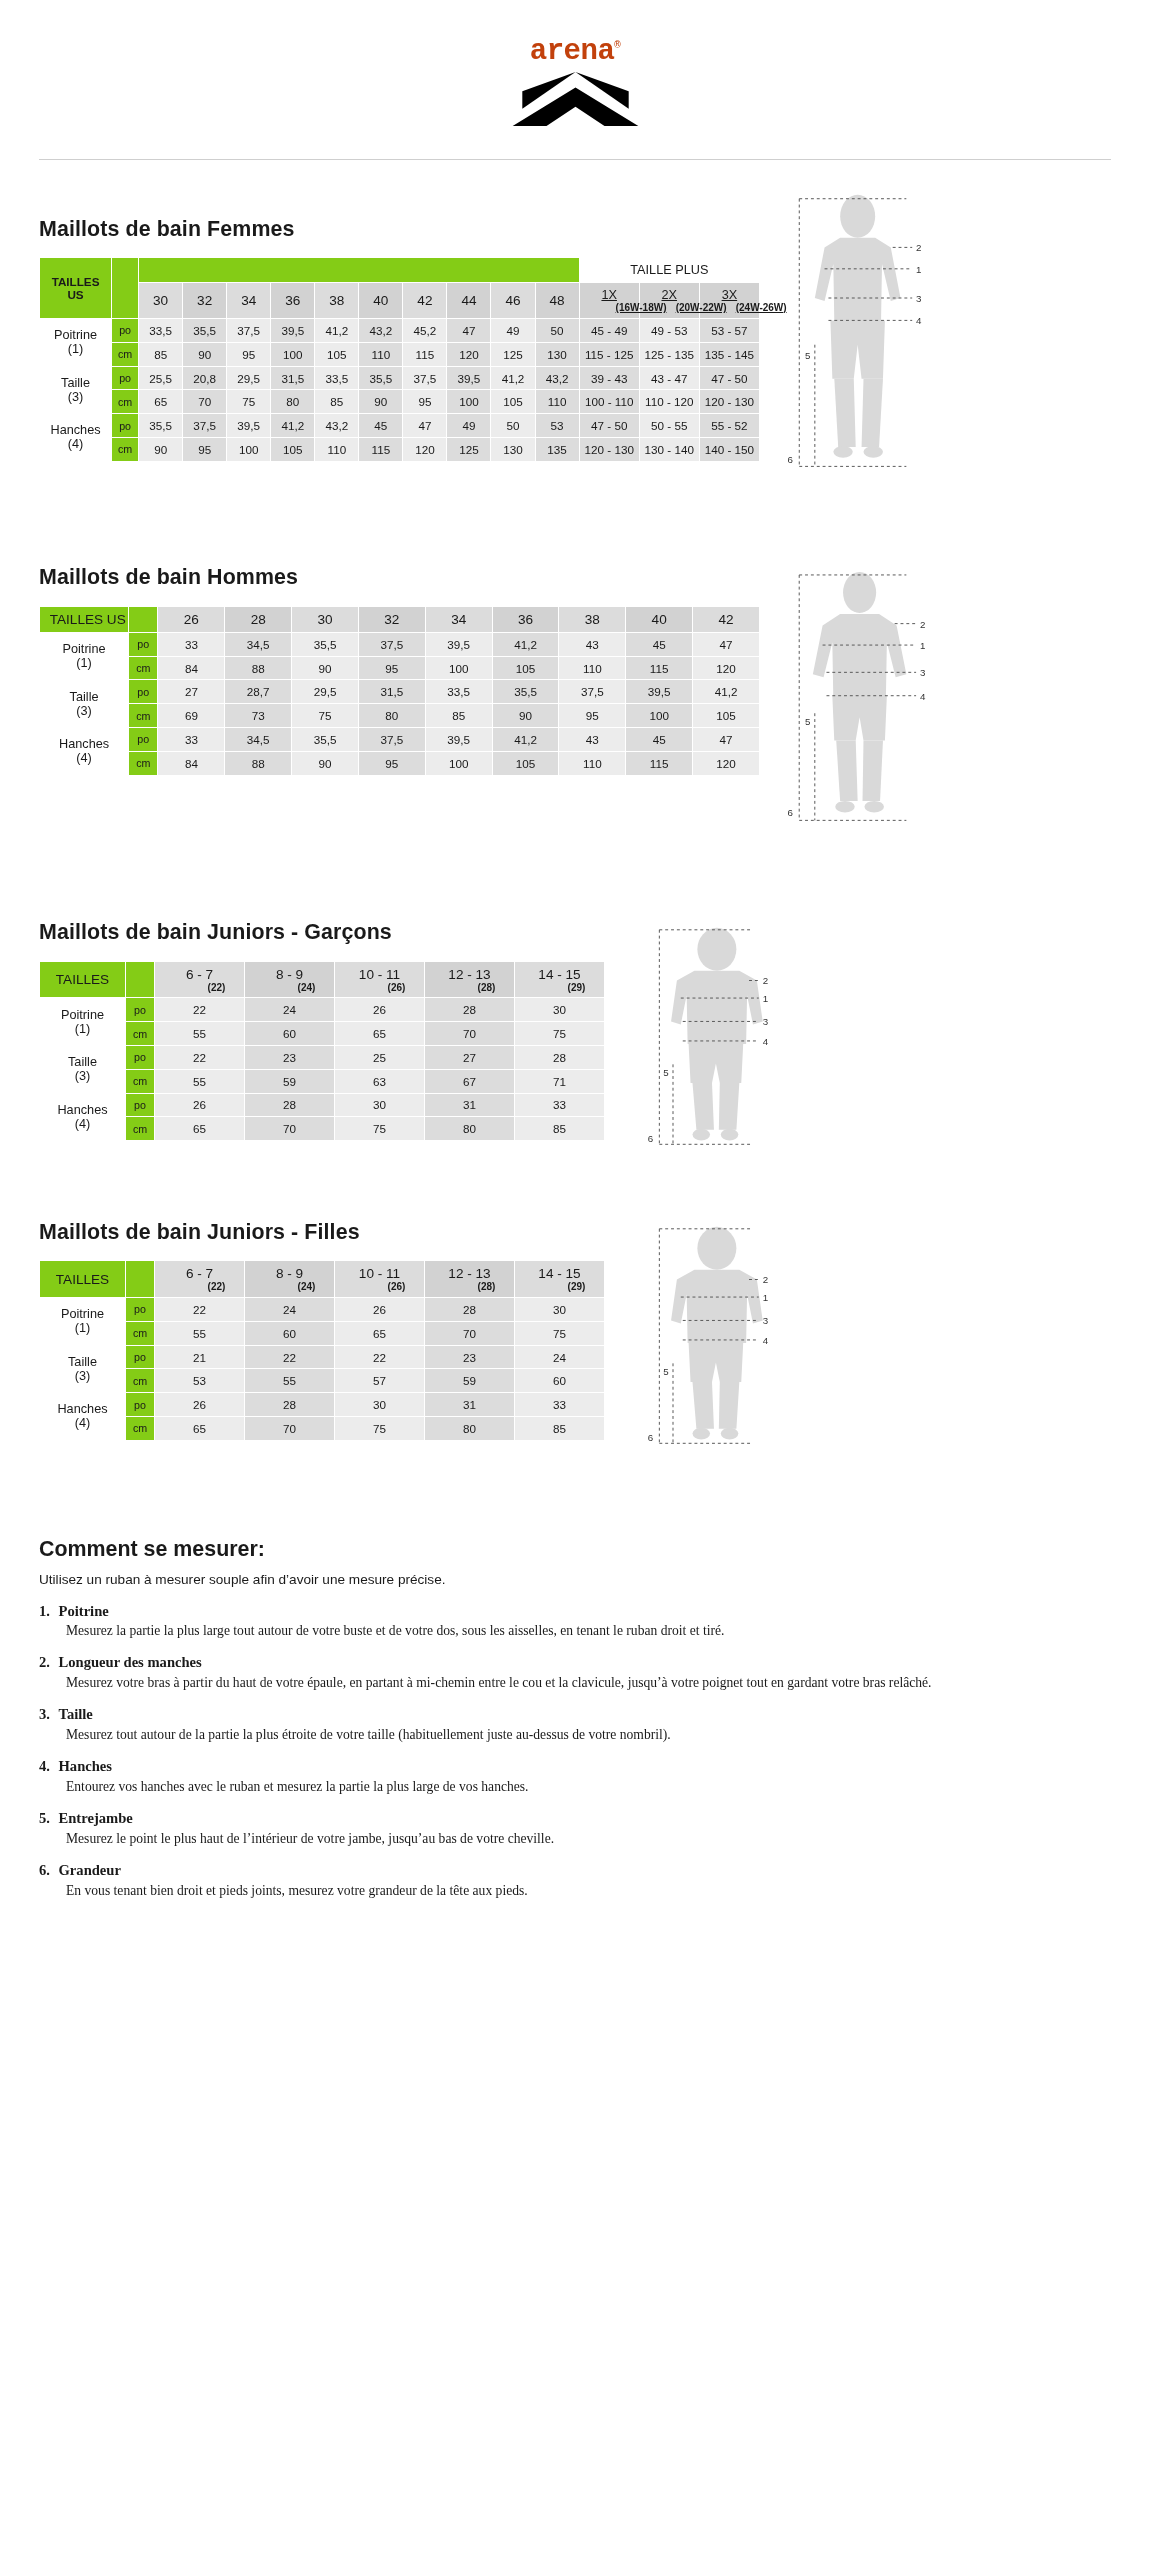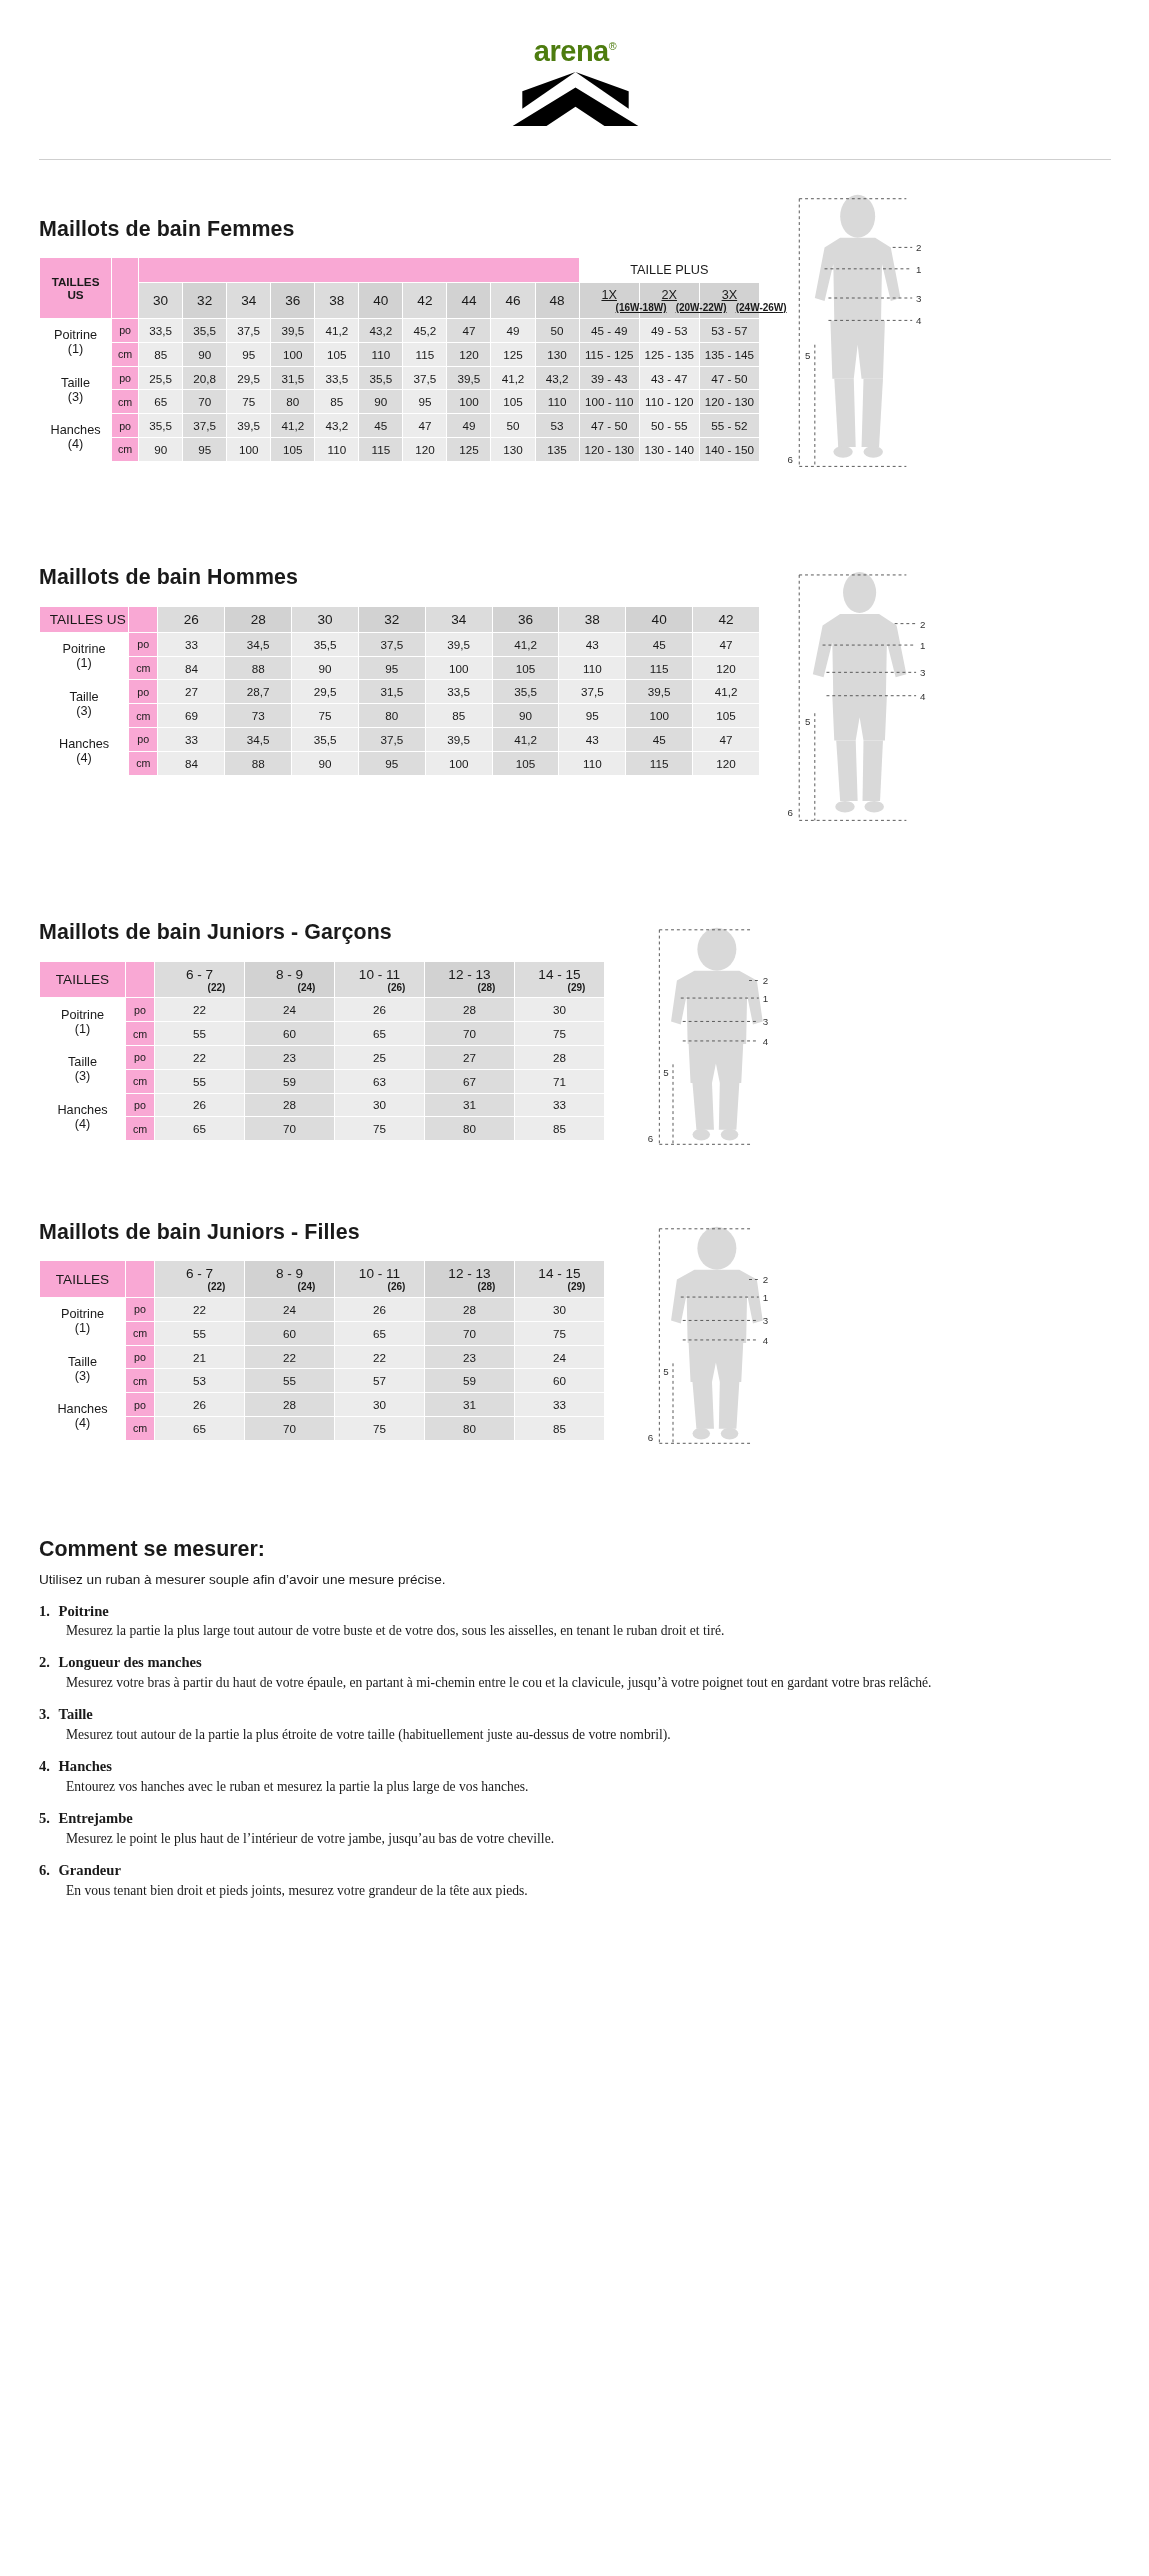--- a/index.html
+++ b/index.html
@@ -21,26 +21,26 @@
   
   .brand {
     padding-top: 37px;
     text-align: center;
   }
   .brand-mark {
     display: inline-block;
     width: 185px;
   }
   .brand-word {
-    font-family: Liberation Sans, sans-serif;
+    font-family: Liberation Mono, monospace;
     font-weight: 700;
     font-size: 29px;
     letter-spacing: -0.5px;
     line-height: 1;
-    color: #4d7c0f;
+    color: #c2410c;
   }
   .brand-word sup {
     font-size: 10.7px;
     vertical-align: super;
     font-weight: 400;
   }
   .brand-svg { display: block; margin: 3.9px auto 0 auto; }
   .header-rule {
     margin: 31px 39px 0 39px;
     border-bottom: 1px solid #cfcfcf;
@@ -80,21 +80,21 @@
   }
   .hdr { font-weight: 700; font-size: 13.6px; }
   .lbl {
     font-weight: 700;
     font-size: 12.7px;
     text-align: center;
     background: #ffffff;
     border-left: 1px solid #ffffff !important;
   }
   .unit { font-size: 10.7px; text-align: center; }
-  .g0 { background: #f9a8d4; }
+  .g0 { background: #84cc16; }
   .g1 { background: #ececec; }
   .g2 { background: #dcdcdc; }
   .g3 { background: #d2d2d2; }
   .plus-hdr { background: #d2d2d2; font-weight: 700; font-size: 12.7px; text-decoration: underline; }
   .plus-top { background: #ffffff; font-weight: 700; font-size: 12.7px; }
   .sub { font-size: 10px; font-weight: 700; display: block; padding-left: 34px; }
 
   
   .tbl-women { width: 721px; }
   .tbl-men   { width: 721px; }

